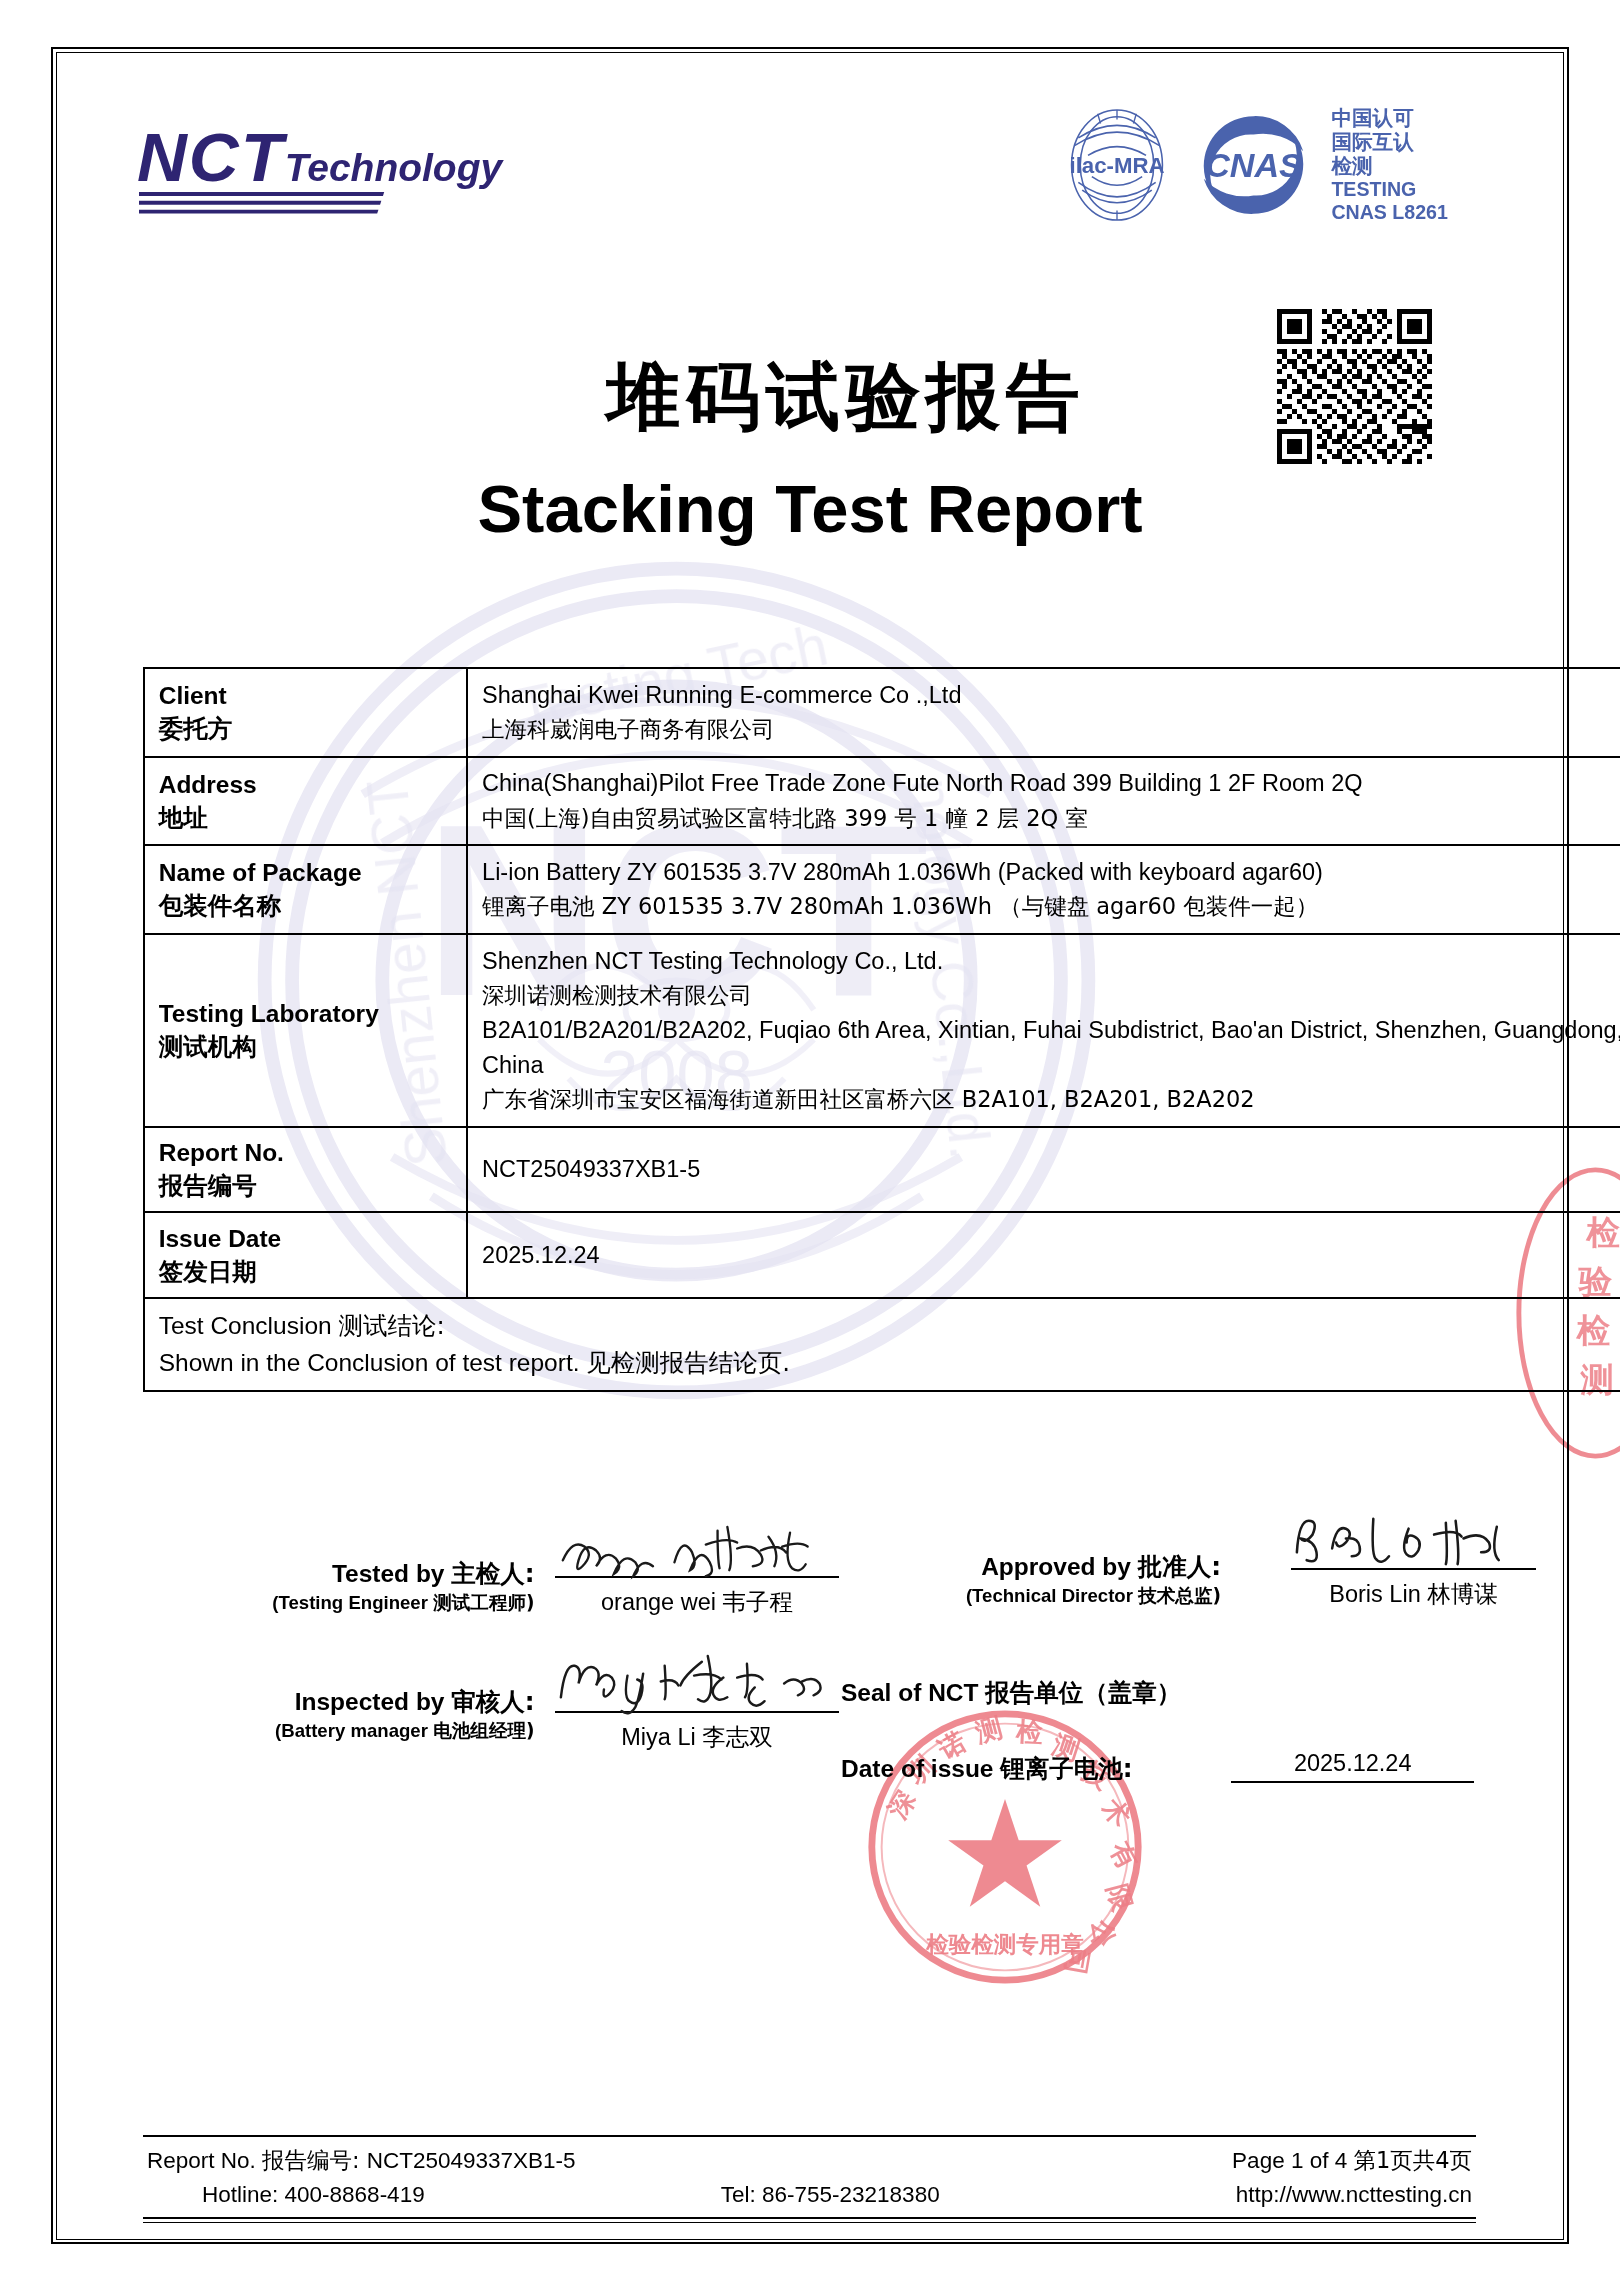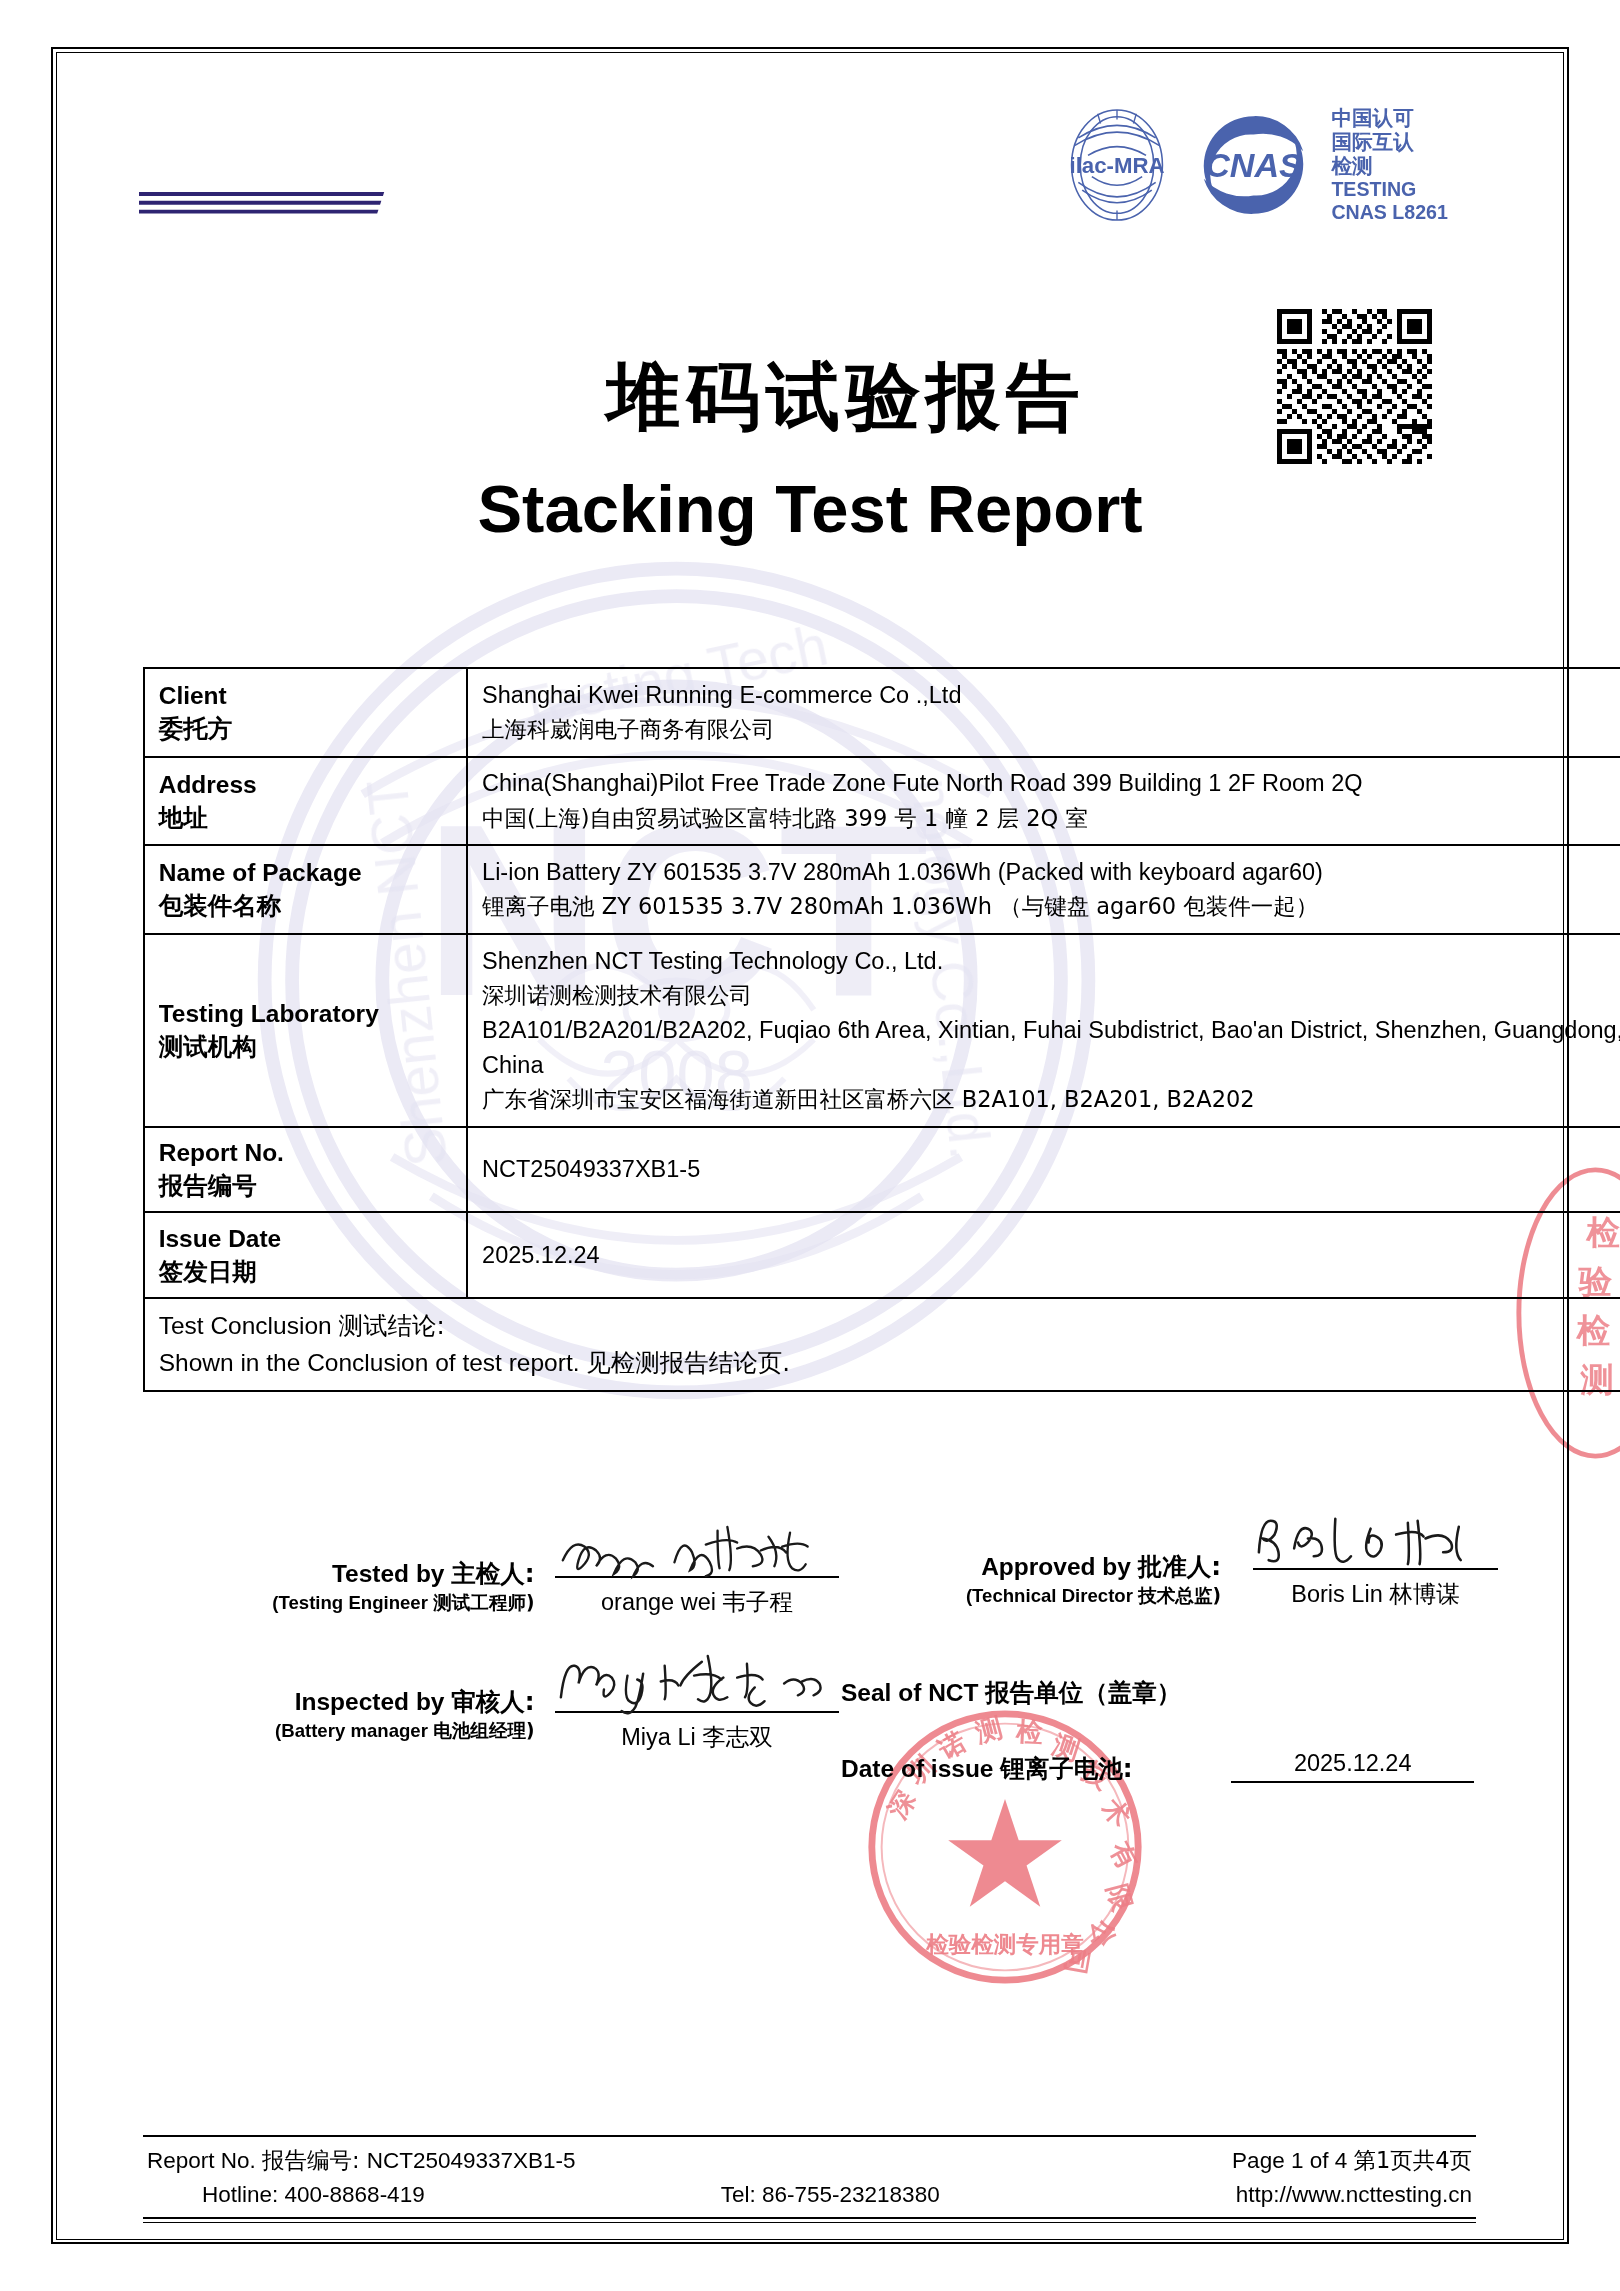--- a/index.html
+++ b/index.html
@@ -378,20 +378,23 @@
     </g>
     <g fill="#e8606a" opacity="0.9" font-family="DejaVu Sans, sans-serif" font-size="23" font-weight="bold">
       <text x="145" y="252" text-anchor="middle">检验检测专用章</text>
     </g>
   </svg>
 
   <div class="outer-frame"></div>
   <div class="outer-frame-inner"></div>
 
   <div class="header">
+    <div class="logo-nct">
+      <span class="big">NCT</span><span class="small">Technology</span>
+    </div>
     <svg class="logo-underbars" viewBox="0 0 260 26">
       <g fill="#2e2472">
         <rect x="0" y="0" width="250" height="4" transform="skewX(-18)"></rect>
         <rect x="0" y="9" width="250" height="4" transform="skewX(-18)"></rect>
         <rect x="0" y="18" width="250" height="4" transform="skewX(-18)"></rect>
       </g>
     </svg>
 
     <div class="accred">
       <svg class="ilac" viewBox="0 0 120 120">
@@ -792,21 +795,21 @@
           </g>
         </svg>
       </div>
       <div class="sig-name"><span>orange wei </span><span class="cn">韦子程</span></div>
     </div>
 
     <div class="sig-label" style="left:696px; top:41px; width:382px;">
       <div class="l1"><span>Approved by </span><span class="cn">批准人:</span></div>
       <div class="l2"><span>(Technical Director </span><span class="cn">技术总监)</span></div>
     </div>
-    <div class="sig-slot" style="left:1110px; top:2px; width:245px;">
+    <div class="sig-slot" style="left:1148px; top:2px; width:245px;">
       <div class="sig-line">
         <svg class="sig-scribble" viewBox="0 0 250 64" preserveAspectRatio="none">
           <g fill="none" stroke="#1a1a1a" stroke-width="2.6" stroke-linecap="round">
             <path d="M6 44 q2 -32 12 -32 q10 0 4 14 q-8 10 -12 4 q14 2 16 14 q2 12 -10 8"></path>
             <path d="M42 40 q4 -24 14 -20 q8 4 0 14 q-8 8 -10 0 M56 30 q12 -2 14 8 q2 10 -8 10"></path>
             <path d="M84 10 q-2 34 2 40 q6 8 14 -2 M120 20 q-8 20 -2 26 q6 6 12 -4 q4 -10 -4 -14 q-8 -4 -8 6"></path>
             <path d="M158 14 q2 36 0 42 M146 26 q22 -6 28 2 M168 12 q4 34 2 44 M176 30 q18 -8 26 4 q4 10 -8 10 M210 18 q-6 26 2 34"></path>
           </g>
         </svg>
       </div>

